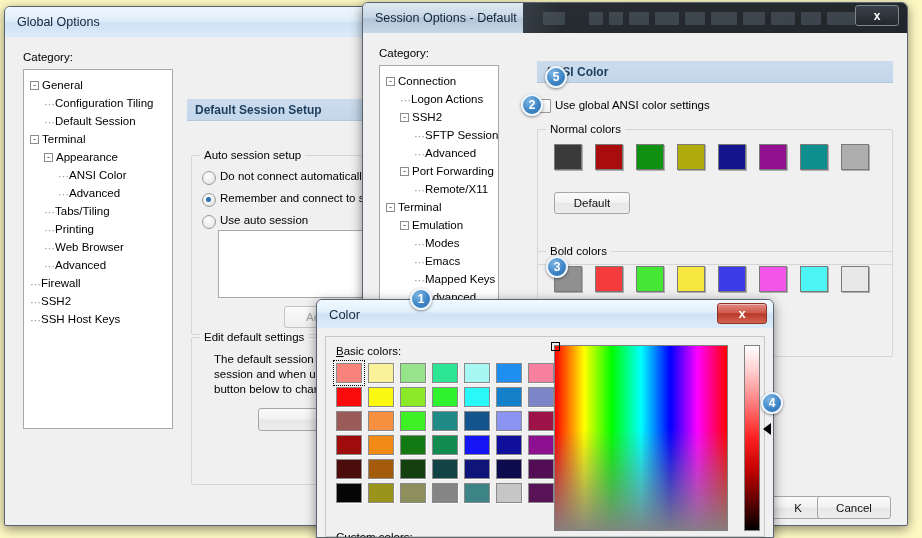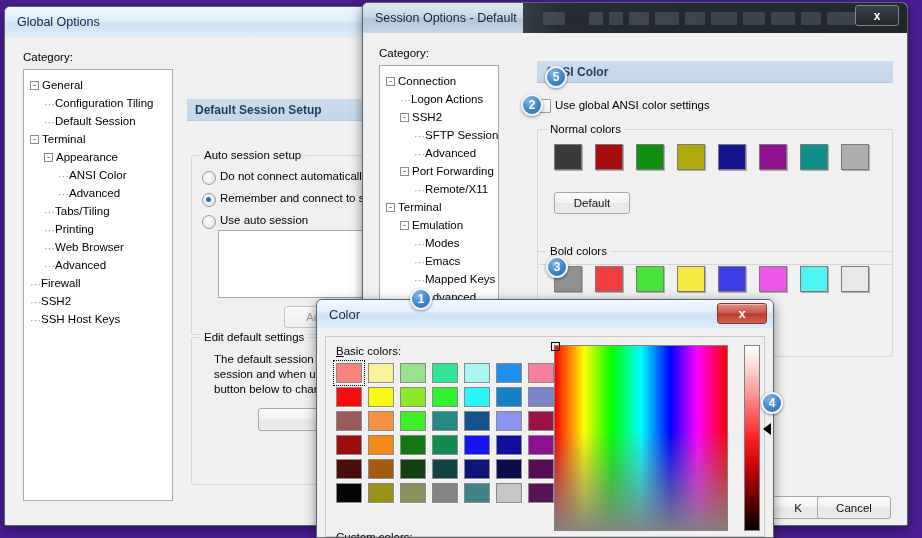--- a/index.html
+++ b/index.html
@@ -6,21 +6,21 @@
   html, body { margin:0; padding:0; }
   body {
     width: 922px; height: 538px;
     font-family: "Liberation Sans", sans-serif;
     font-size: 11.5px;
     color: #000;
     background: #c9c9c9;
     overflow: hidden;
     position: relative;
   }
-  .screen { position:absolute; inset:0; background:#4c1d95; }
+  .screen { position:absolute; inset:0; background:#fef9c3; }
 
   
   .win {
     position:absolute;
     background:#f0f0f0;
     border:1px solid #5a6470;
     border-radius:6px 6px 2px 2px;
     box-shadow:0 3px 12px rgba(0,0,0,.45);
   }
   .win-title {
@@ -193,21 +193,21 @@
 
   <div class="win" id="globalOptions">
     <div class="win-title">
       <div class="title-dark-strip"></div>
       <span style="position:relative;z-index:2;">Global Options</span>
     </div>
     <div class="win-body">
 
       <span class="label" style="position:absolute;left:18px;top:14px;">Category:</span>
 
-      <div class="tree" style="left:18px;top:32px;width:150px;height:432px;">
+      <div class="tree" style="left:18px;top:32px;width:150px;height:360px;">
         <div class="tree-inner" id="globalTree">
             <div class="tnode"><span class="tw" style="display: inline-block; width: 0px;"></span><span class="tbox">-</span><span>General</span></div>
             <div class="tnode"><span class="tw" style="display: inline-block; width: 14px;"></span><span class="tdash">⋯</span><span>Configuration Tiling</span></div>
             <div class="tnode"><span class="tw" style="display: inline-block; width: 14px;"></span><span class="tdash">⋯</span><span>Default Session</span></div>
             <div class="tnode"><span class="tw" style="display: inline-block; width: 0px;"></span><span class="tbox">-</span><span>Terminal</span></div>
             <div class="tnode"><span class="tw" style="display: inline-block; width: 14px;"></span><span class="tbox">-</span><span>Appearance</span></div>
             <div class="tnode"><span class="tw" style="display: inline-block; width: 28px;"></span><span class="tdash">⋯</span><span>ANSI Color</span></div>
             <div class="tnode"><span class="tw" style="display: inline-block; width: 28px;"></span><span class="tdash">⋯</span><span>Advanced</span></div>
             <div class="tnode"><span class="tw" style="display: inline-block; width: 14px;"></span><span class="tdash">⋯</span><span>Tabs/Tiling</span></div>
             <div class="tnode"><span class="tw" style="display: inline-block; width: 14px;"></span><span class="tdash">⋯</span><span>Printing</span></div>

